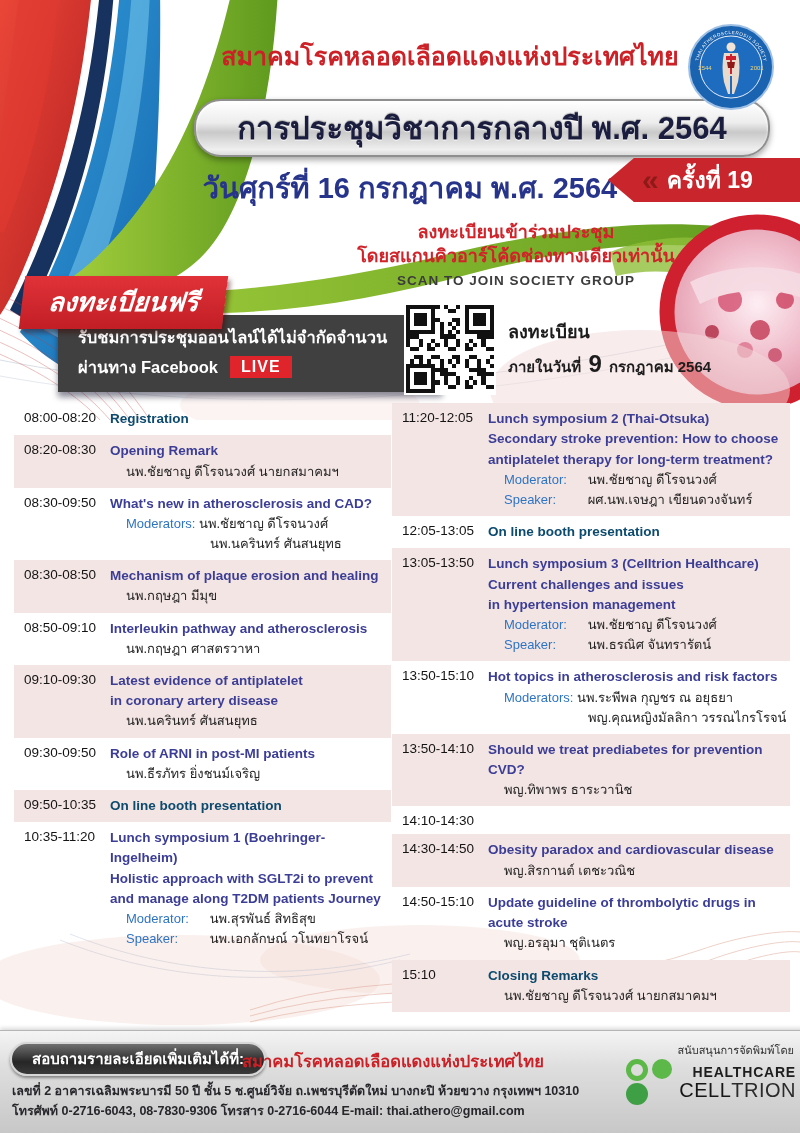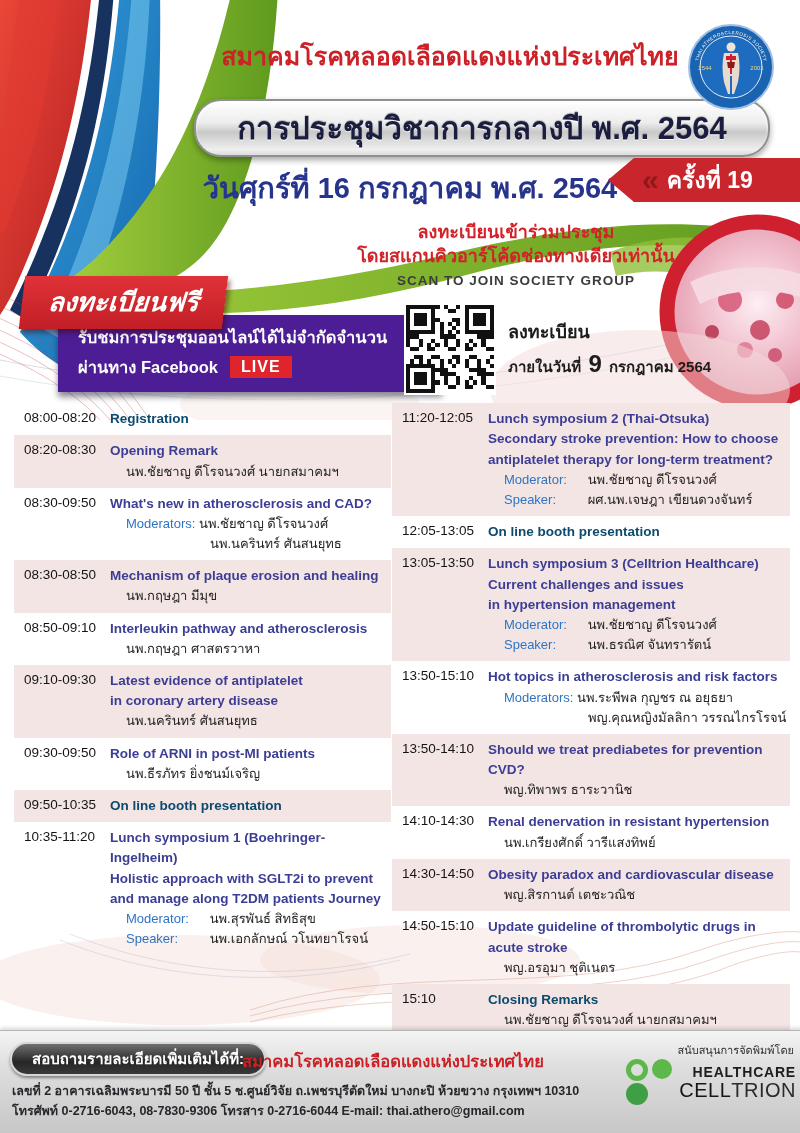--- a/index.html
+++ b/index.html
@@ -30,21 +30,21 @@
 
   
   .join-block{left:320px;top:220px;width:392px;text-align:center;z-index:4;}
   .join-l1,.join-l2{color:#d1232a;font-size:18px;font-weight:800;line-height:1.35;}
   .join-l3{color:#3c3c3c;font-size:13.5px;font-weight:700;letter-spacing:1px;margin-top:4px;}
   .free-badge{left:22px;top:276px;z-index:5;background:linear-gradient(180deg,#e03238,#c21e26);
     padding:5px 26px 7px 26px;transform:skewX(-7deg);
     box-shadow:3px 4px 5px rgba(60,0,0,.45);}
   .free-badge span{display:inline-block;transform:skewX(3deg);
     color:#fff;font-size:26px;font-weight:800;font-style:italic;}
-  .blue-box{left:58px;top:315px;width:350px;z-index:4;background:#4c1d95;
+  .blue-box{left:58px;top:315px;width:350px;z-index:4;background:#404040;
     padding:10px 14px 12px 20px;box-shadow:0 5px 6px rgba(0,0,30,.45);}
   .blue-box .l1{color:#fff;font-size:16.5px;font-weight:700;line-height:1.5;}
   .blue-box .l2{color:#fff;font-size:16.5px;font-weight:700;margin-top:4px;
     display:flex;align-items:center;gap:12px;}
   .live{background:#e0242b;color:#fff;font-weight:800;font-size:16px;
     padding:2px 11px;letter-spacing:1px;}
   .qr{left:404px;top:303px;width:88px;height:88px;z-index:4;background:#fff;padding:2px;
     display:grid;grid-template-columns:repeat(21,1fr);grid-template-rows:repeat(21,1fr);}
   .qr i{display:block;}
   .qr i.b{background:#111;}
@@ -778,24 +778,20 @@
       </div>
       <div class="arow talk">
         <div class="atime">13:50-14:10</div>
         <div class="acontent">
           <div class="atitle">Should we treat prediabetes for prevention CVD?</div>
           <div class="aperson"><span>พญ.ทิพาพร ธาระวานิช</span></div>
         </div>
       </div>
       <div class="arow talk">
         <div class="atime">14:10-14:30</div>
-        <div class="acontent">
-          <div class="atitle">Renal denervation in resistant hypertension</div>
-          <div class="aperson"><span>นพ.เกรียงศักดิ์ วารีแสงทิพย์</span></div>
-        </div>
       </div>
       <div class="arow talk">
         <div class="atime">14:30-14:50</div>
         <div class="acontent">
           <div class="atitle">Obesity paradox and cardiovascular disease</div>
           <div class="aperson"><span>พญ.สิรกานต์ เตชะวณิช</span></div>
         </div>
       </div>
       <div class="arow talk">
         <div class="atime">14:50-15:10</div>

